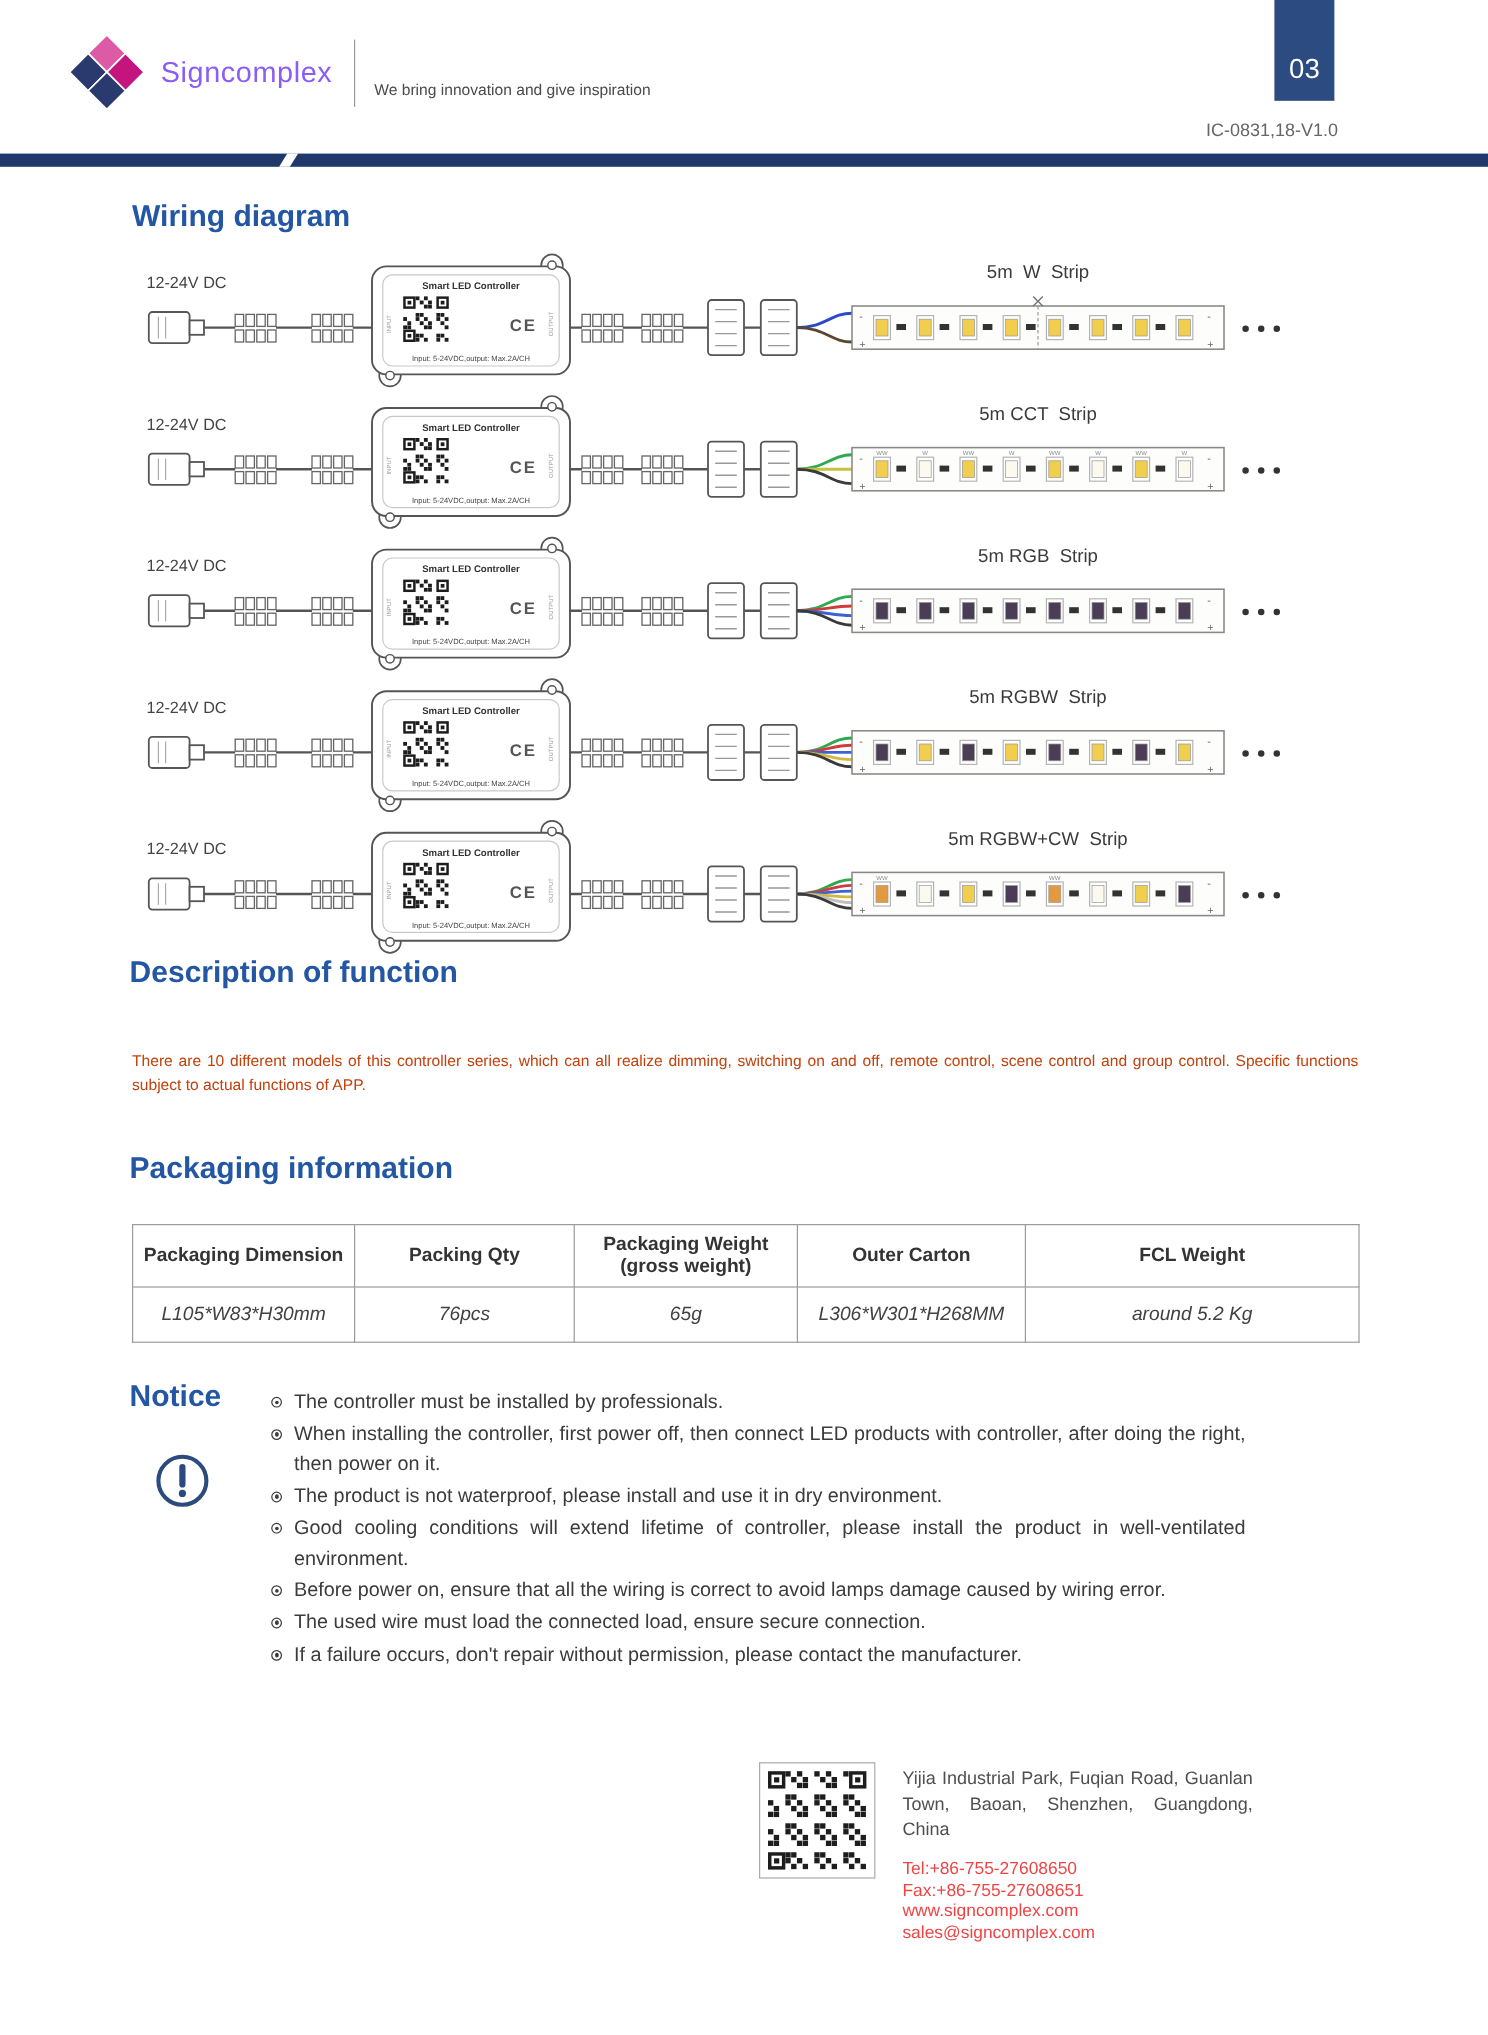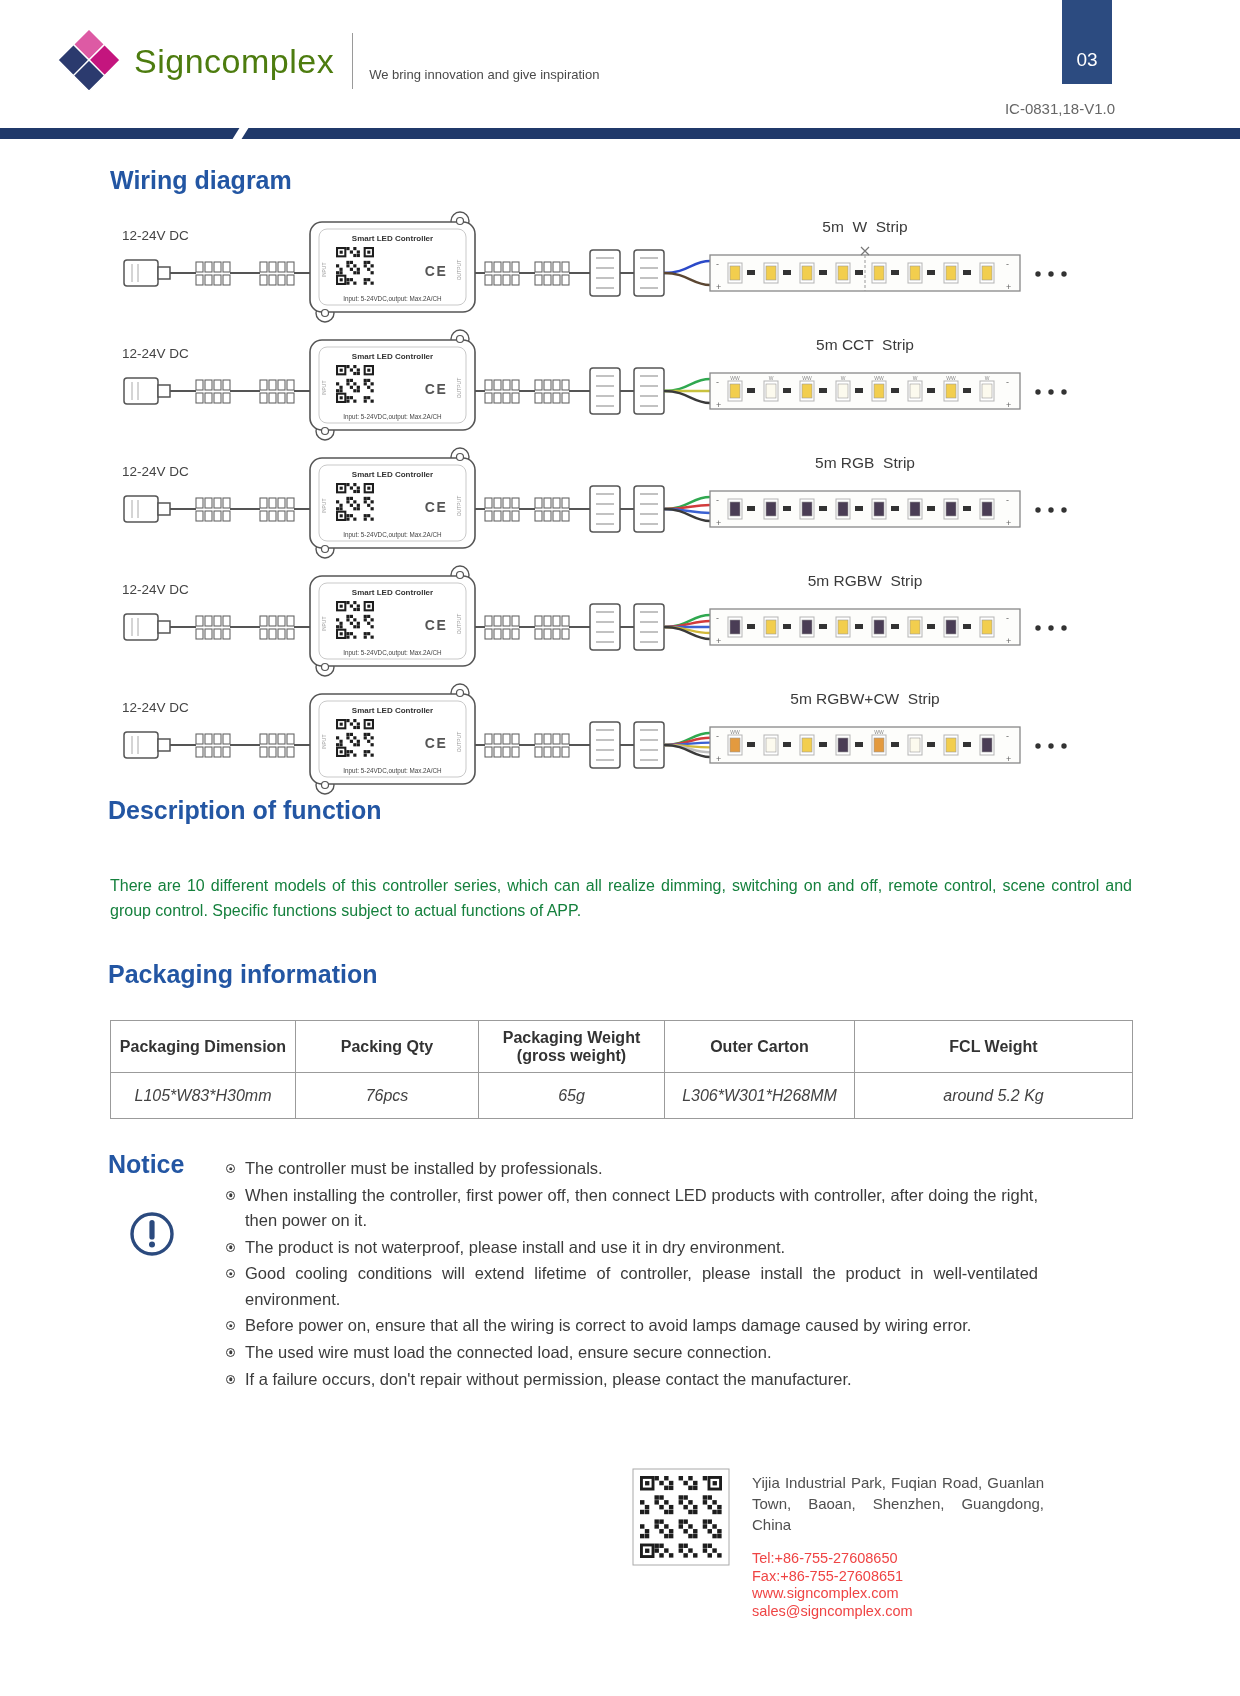--- a/index.html
+++ b/index.html
@@ -4,32 +4,32 @@
 <style>
   * { margin:0; padding:0; box-sizing:border-box; }
   html,body { background:#ffffff; }
   body { font-family:"Liberation Sans", sans-serif; }
   .page { position:relative; width:1240px; height:1696px; background:#fff; overflow:hidden; margin:0 auto; }
   svg text { font-family:"Liberation Sans", sans-serif; white-space:pre; }
 
   
   .logo-row { position:absolute; left:57px; top:22px; display:flex; align-items:center; height:78px; }
   .logo-svg { width:64px; height:72px; flex:0 0 auto; }
-  .brand { font-size:34px; color:#4d7c0f; font-weight:500; letter-spacing:.5px; margin-left:13px; }
+  .brand { font-size:24px; color:#8b5cf6; font-weight:500; letter-spacing:.5px; margin-left:13px; }
   .brand-divider { display:inline-block; width:1px; height:56px; background:#9a9a9a; margin:0 16px 0 18px; }
   .tagline { font-size:13px; color:#4a4a4a; margin-top:26px; }
   .page-num { position:absolute; right:128px; top:0; width:50px; height:84px; background:#2C4B80; color:#fff;
-              display:flex; align-items:flex-end; justify-content:center; padding-bottom:13px; font-size:19px; }
+              display:flex; align-items:flex-end; justify-content:center; padding-bottom:13px; font-size:23px; }
   .doc-version { position:absolute; right:125px; top:100px; font-size:15px; color:#666; }
   .top-bar { position:absolute; left:0; top:128px; width:1240px; height:11px; background:#20396A; }
   .top-bar .cut { position:absolute; left:236px; top:0; width:9px; height:11px; background:#fff; transform:skewX(-32deg); }
 
   
   .sec-title { position:absolute; color:#2356A3; font-size:25px; font-weight:bold; }
-  .body-text { position:absolute; font-size:16px; color:#15803d; line-height:1.55; text-align:justify; }
+  .body-text { position:absolute; font-size:13px; color:#c2410c; line-height:1.55; text-align:justify; }
 
   #diagrams { position:absolute; left:110px; top:210px; width:1020px; }
   .diagram-row { width:1020px; height:118px; }
 
   
   .pack-table { position:absolute; left:110px; top:1020px; width:1022px; border-collapse:collapse; table-layout:fixed; }
   .pack-table th, .pack-table td { border:1px solid #9b9b9b; text-align:center; vertical-align:middle; }
   .pack-table th { font-size:16px; font-weight:bold; color:#333; height:52px; white-space:pre-line; padding:4px 8px; }
   .pack-table td { font-size:16px; color:#424242; height:46px; padding:4px 8px;font-style:italic; }
 

